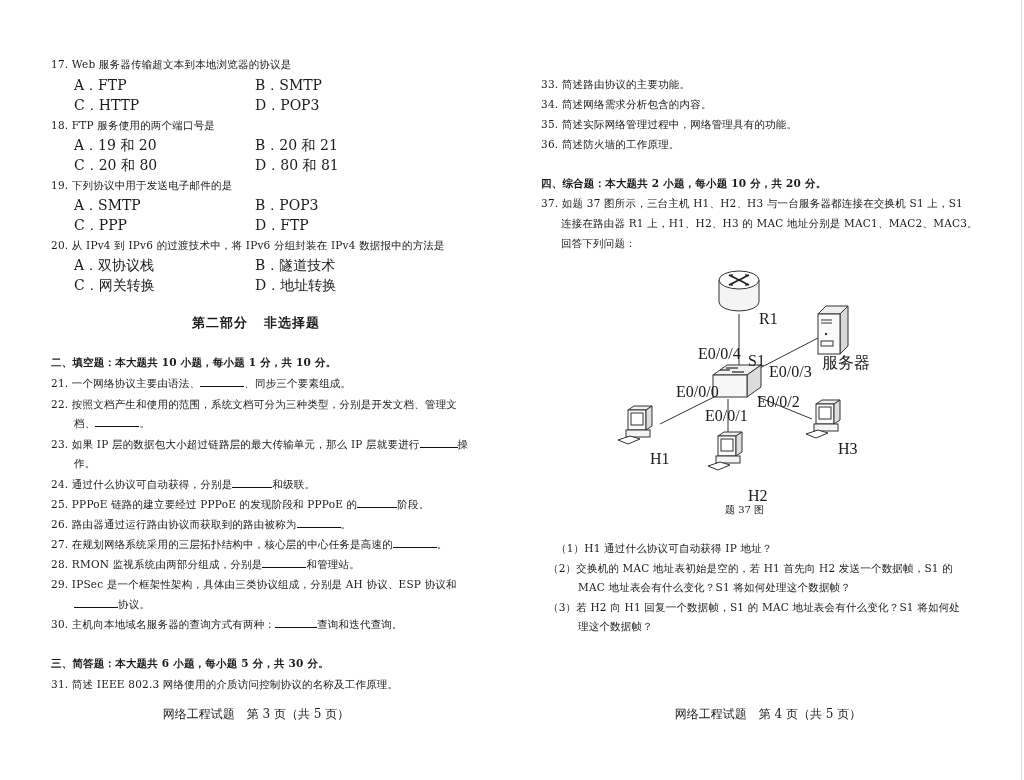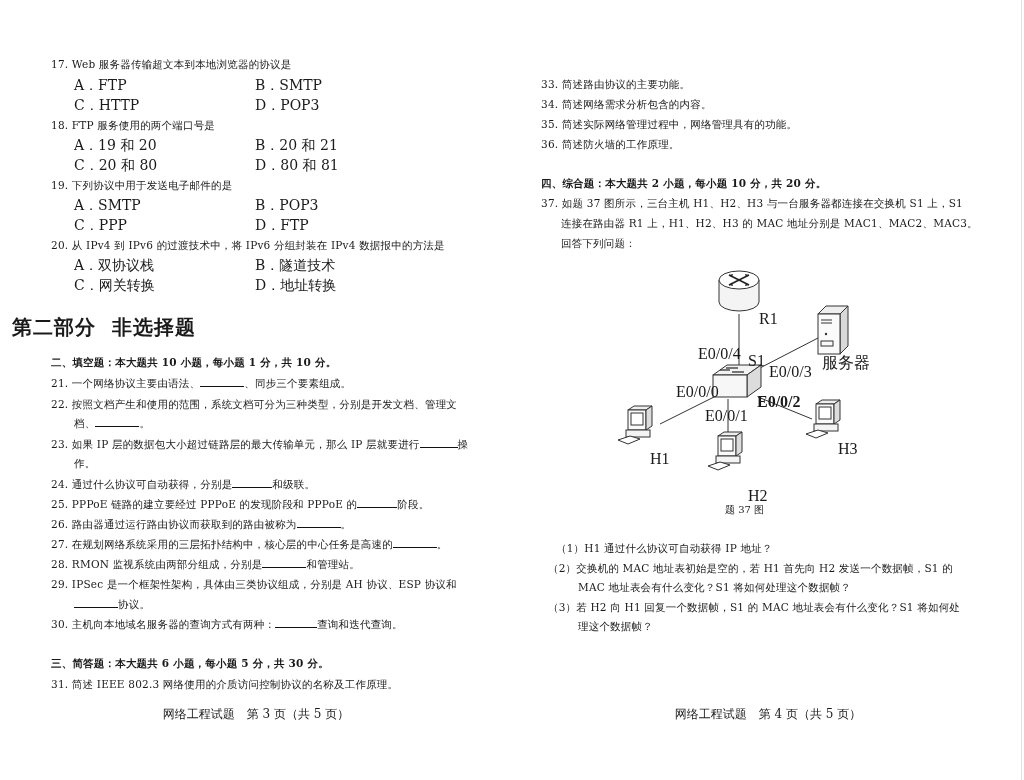--- a/index.html
+++ b/index.html
@@ -5,22 +5,22 @@
   html, body { margin:0; padding:0; }
   body { width:1024px; height:780px; background:#ffffff; position:relative; overflow:hidden;
          font-family:"DejaVu Serif","Liberation Serif",serif; color:#1a1a1a; }
   .edge { position:absolute; right:2px; top:0; width:1px; height:780px; background:#e2e2e2; }
   .page { position:absolute; top:0; height:780px; }
   #page-left { left:0; width:512px; }
   #page-right { left:512px; width:512px; }
   .line { position:absolute; font-size:10.5px; line-height:14px; white-space:nowrap; letter-spacing:0.2px; }
   .opt { position:absolute; font-size:14px; line-height:14px; white-space:nowrap; }
   .bold { font-weight:bold; }
-  .part-title { position:absolute; left:0; width:512px; top:314px; 
-                font-family:"DejaVu Sans","Liberation Sans",sans-serif; font-size:20px; font-weight:bold; letter-spacing:1px;padding-left:12px; }
+  .part-title { position:absolute; left:0; width:512px; top:314px; text-align:center;
+                font-family:"DejaVu Sans","Liberation Sans",sans-serif; font-size:13px; font-weight:bold; letter-spacing:1px; }
   .part-title span + span { margin-left:16px; }
   .footer { position:absolute; top:706px; width:100%; text-align:center; font-size:12px; }
   .blank { display:inline-block; border-bottom:1px solid #111; height:10px; vertical-align:baseline; }
   .diagram { position:absolute; left:600px; top:262px; width:280px; height:260px; }
   .dlabel { position:absolute; font-size:16px; white-space:nowrap; font-family:"Liberation Serif","DejaVu Serif",serif; }
   .caption { position:absolute; font-size:10px; }
 </style>
 </head>
 <body>
 
@@ -242,18 +242,18 @@
     </g>
   </svg>
 
   <div class="dlabel" style="left:159px;top:48px;">R1</div>
   <div class="dlabel" style="left:148px;top:90px;">S1</div>
   <div class="dlabel" style="left:222px;top:91px;font-family:'DejaVu Sans',sans-serif;">服务器</div>
   <div class="dlabel" style="left:98px;top:83px;">E0/0/4</div>
   <div class="dlabel" style="left:169px;top:101px;">E0/0/3</div>
   <div class="dlabel" style="left:76px;top:121px;">E0/0/0</div>
   <div class="dlabel" style="left:105px;top:145px;">E0/0/1</div>
-  <div class="dlabel" style="left:157px;top:131px;font-weight:bold;">E0/0/2</div>
+  <div class="dlabel" style="left:157px;top:131px;">E0/0/2</div>
   <div class="dlabel" style="left:50px;top:188px;">H1</div>
   <div class="dlabel" style="left:148px;top:225px;">H2</div>
   <div class="dlabel" style="left:238px;top:178px;">H3</div>
   <div class="caption" style="left:125px;top:241px;">题 37 图</div>
 </div>
 
 </body></html>

